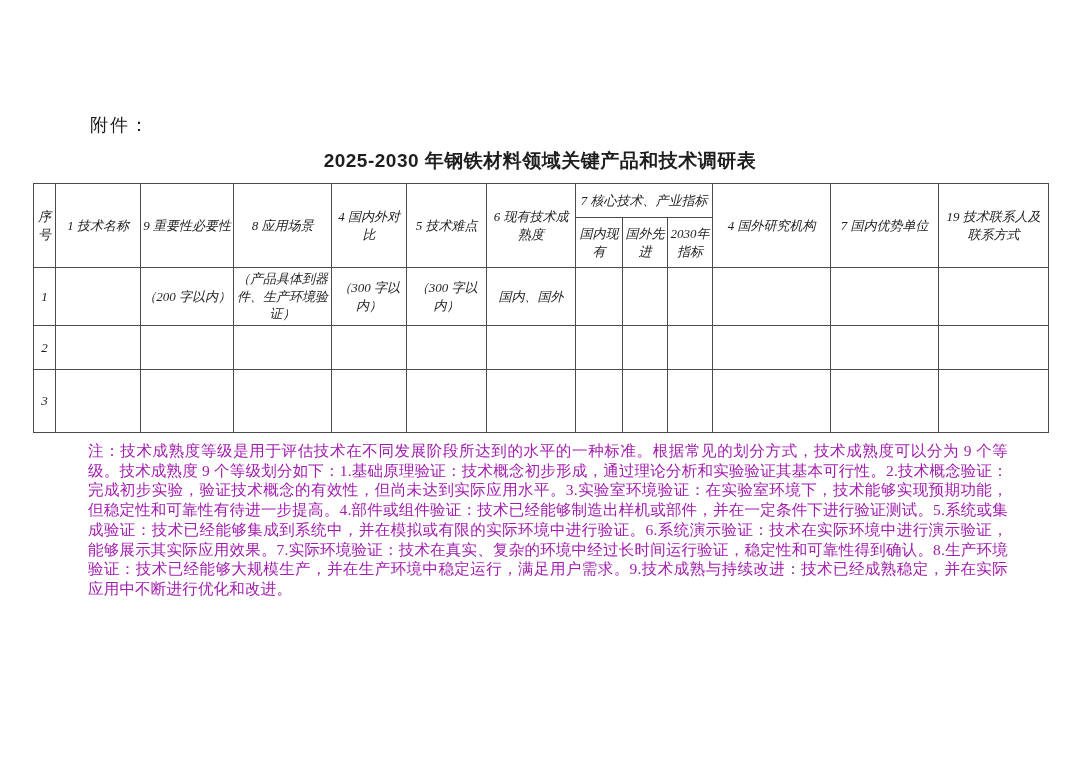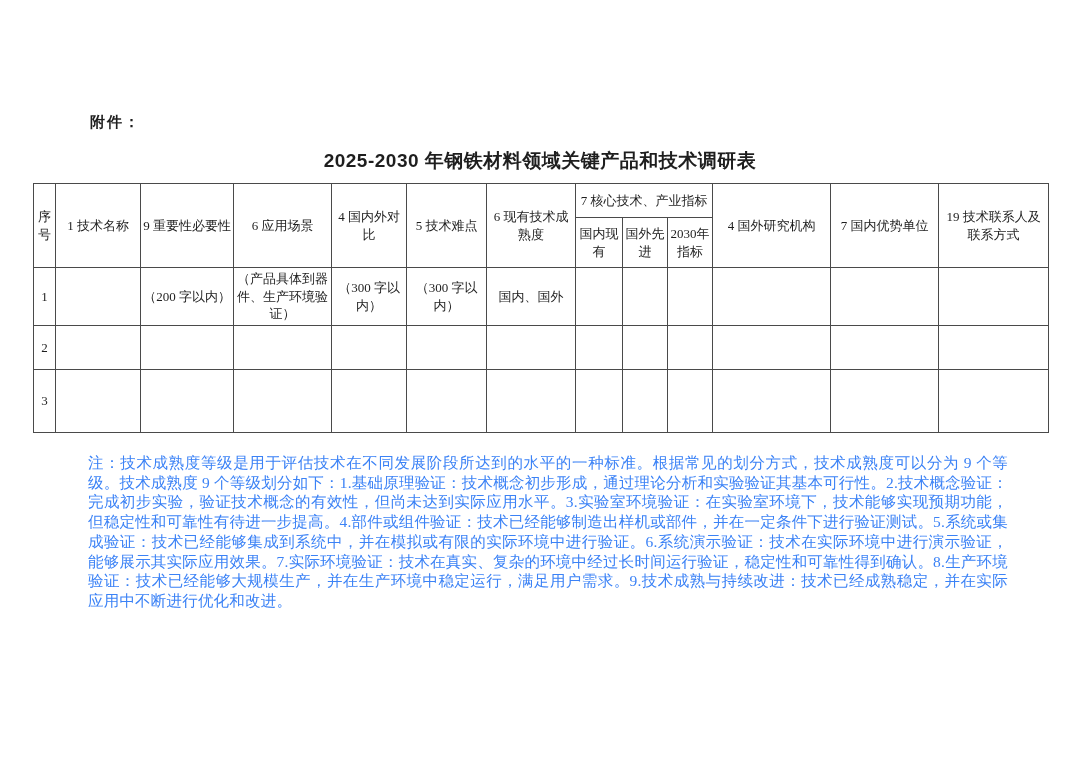--- a/index.html
+++ b/index.html
@@ -9,22 +9,22 @@
     height: 764px;
     background: #ffffff;
     overflow: hidden;
     font-family: "Liberation Serif", serif;
     color: #1e1e1e;
   }
   .attachment-label {
     position: absolute;
     left: 90px;
     top: 113px;
-    font-size: 15px;
-    font-weight: 700;
+    font-size: 18px;
+    font-weight: 400;
     letter-spacing: 2px;
   }
   .doc-title {
     position: absolute;
     left: 0;
     top: 148px;
     width: 1080px;
     text-align: center;
     font-size: 19px;
     font-weight: 700;
@@ -42,37 +42,37 @@
   }
   .survey-table th, .survey-table td {
     border: 1px solid #4a4a4a;
     font-weight: normal;
     text-align: center;
     vertical-align: middle;
     padding: 1px 2px;
     line-height: 1.35;
     overflow: hidden;
     word-break: break-all;
+    font-style: italic;
   }
   tr.header-row-1 { height: 34px; }
   tr.header-row-2 { height: 50px; }
   tr.data-row-1   { height: 58px; }
   tr.data-row-2   { height: 44px; }
   tr.data-row-3   { height: 63px; }
   .note-block {
     position: absolute;
     left: 88px;
     top: 441px;
     width: 920px;
     font-size: 15.5px;
     line-height: 19.7px;
     text-align: justify;
     letter-spacing: 0.2px;
-    color: #3b82f6;
-    margin-top: 12px;
+    color: #a21caf;
   }
 </style>
 </head>
 <body>
 
 <div class="page">
 
   <div class="attachment-label">附件：</div>
 
   <div class="doc-title">2025-2030 年钢铁材料领域关键产品和技术调研表</div>
@@ -91,21 +91,21 @@
         <col style="width:45px">
         <col style="width:118px">
         <col style="width:108px">
       <col style="width:110px">
     </colgroup>
     <tbody>
       <tr class="header-row-1">
         <th rowspan="2">序号</th>
         <th rowspan="2">1 技术名称</th>
         <th rowspan="2">9 重要性必要性</th>
-        <th rowspan="2">6 应用场景</th>
+        <th rowspan="2">8 应用场景</th>
         <th rowspan="2">4 国内外对比</th>
         <th rowspan="2">5 技术难点</th>
         <th rowspan="2">6 现有技术成熟度</th>
         <th colspan="3">7 核心技术、产业指标</th>
         <th rowspan="2">4 国外研究机构</th>
         <th rowspan="2">7 国内优势单位</th>
         <th rowspan="2">19 技术联系人及联系方式</th>
       </tr>
       <tr class="header-row-2">
         <th>国内现有</th>

